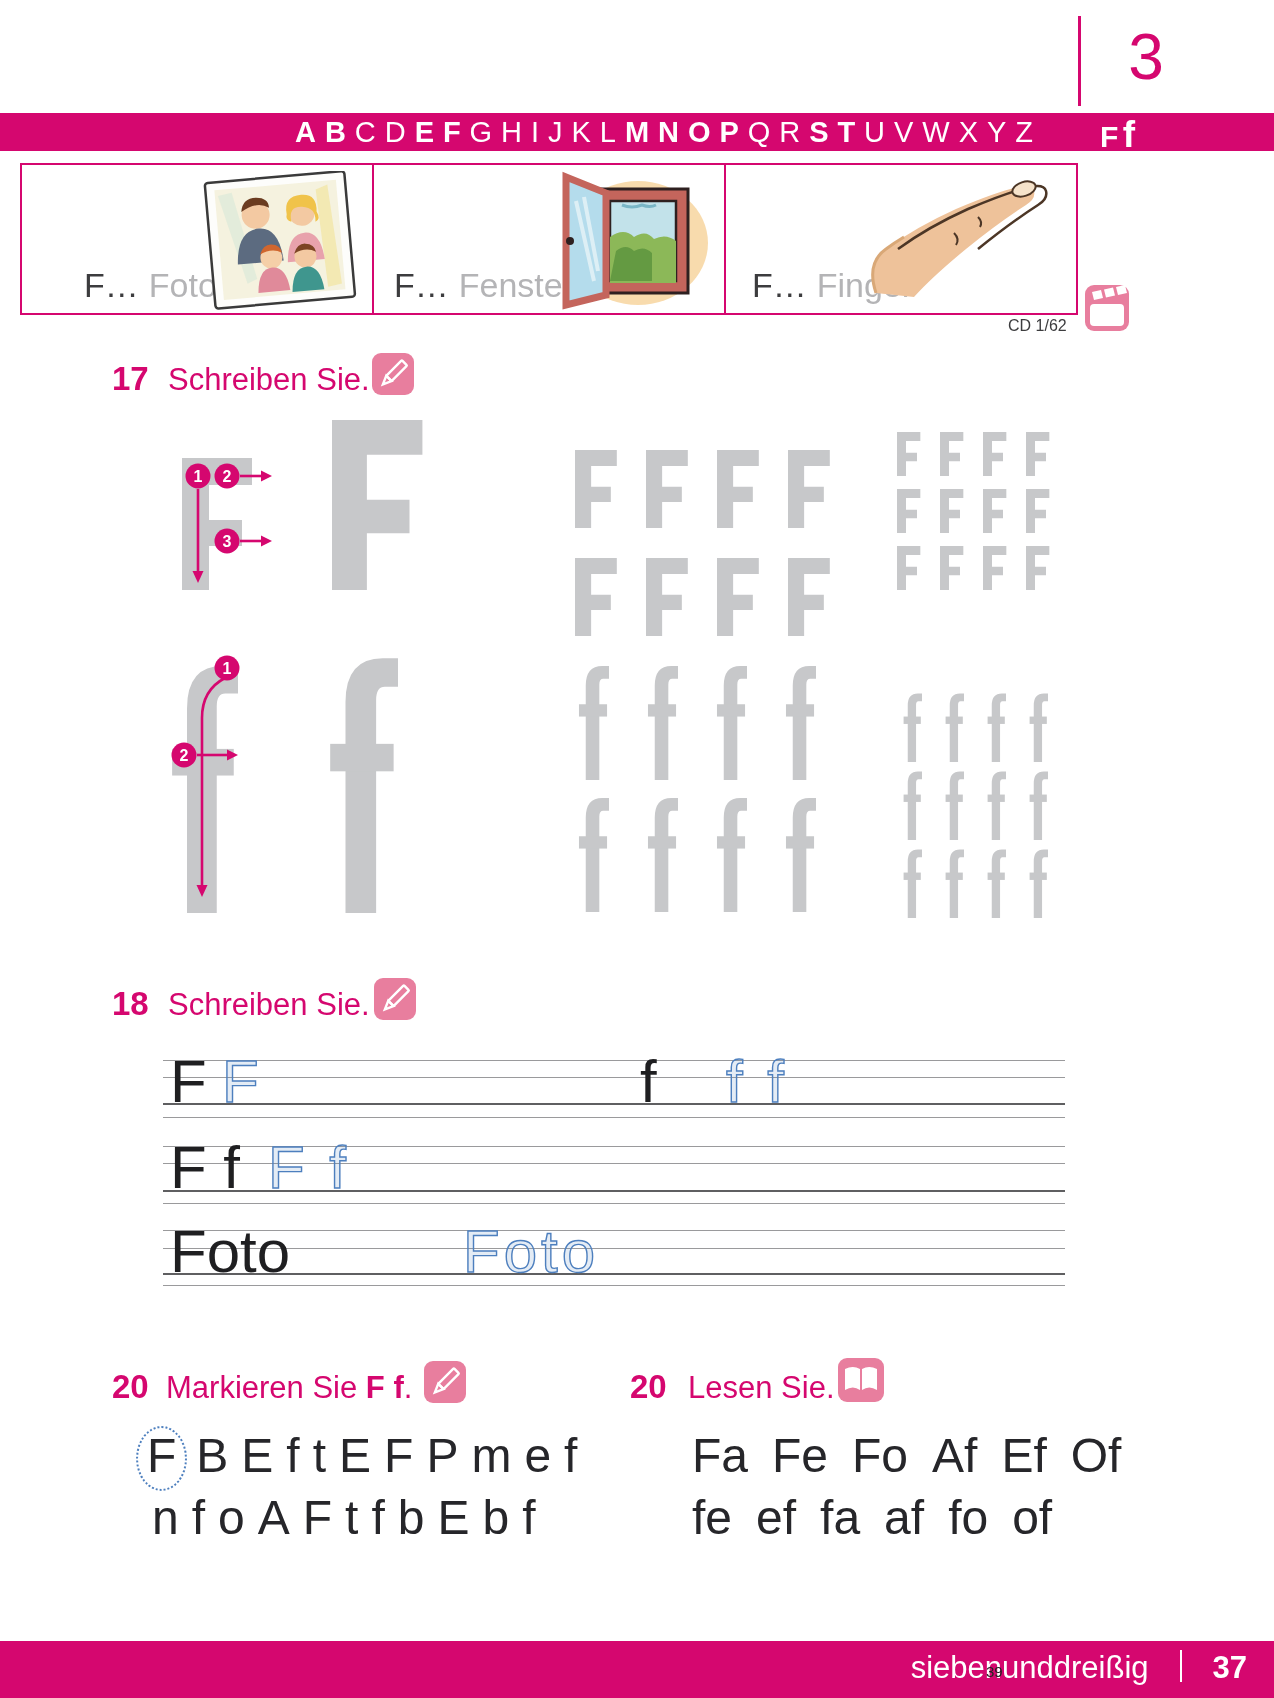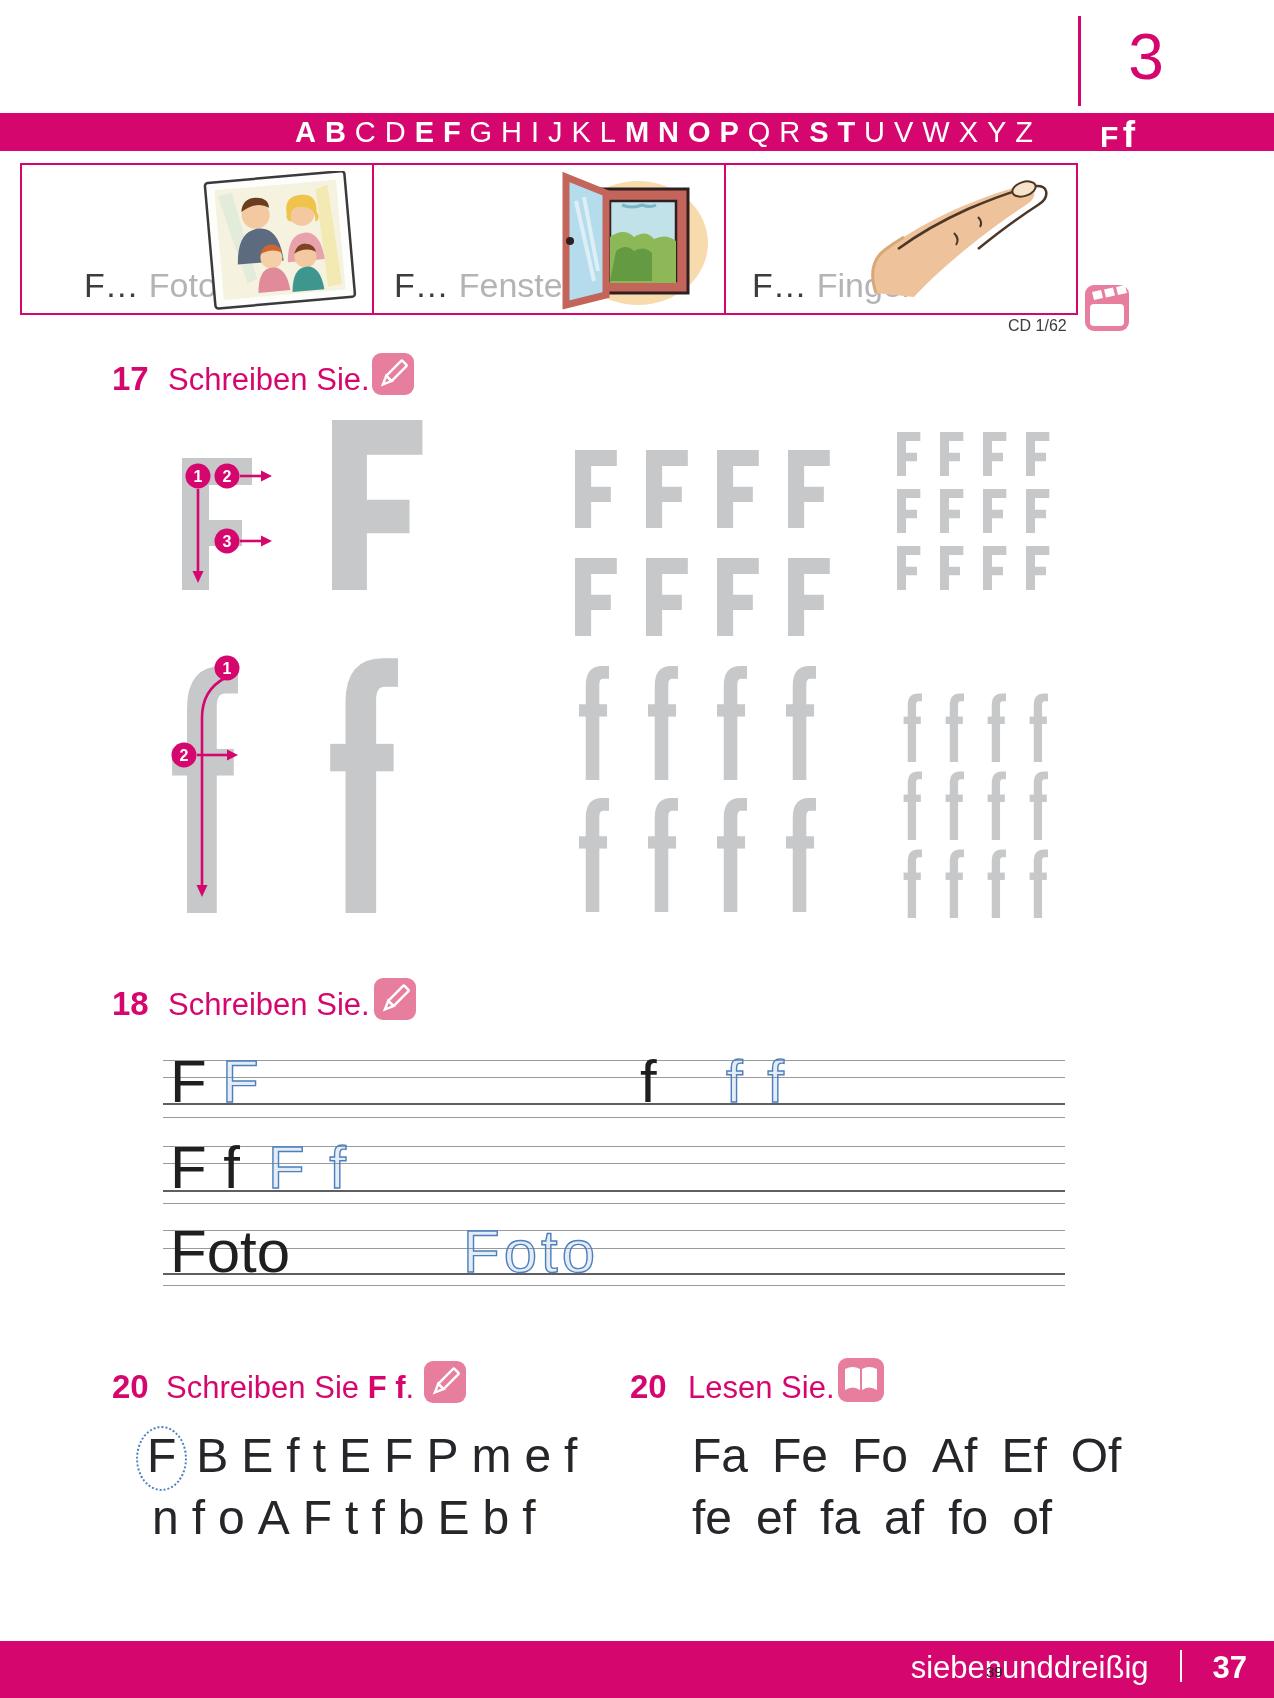--- a/index.html
+++ b/index.html
@@ -443,21 +443,21 @@
   <div class="wgroup" style="top:1230px">
     <div class="wline" style="top:0"></div>
       <div class="wline" style="top:18px"></div>
       <div class="wline base" style="top:43px"></div>
       <div class="wline" style="top:55px"></div>
   <span class="wseg solid" style="left: 7px;">Foto</span>
       <span class="wseg trace" style="left: 300px;">Foto</span>
     </div>
 
   <div class="ex-num" style="left:112px;top:1368px">20</div>
-  <div class="ex-inst" style="left:166px;top:1370px"><span>Schreiben Sie </span><b>F f</b><span>.</span></div>
+  <div class="ex-inst" style="left:166px;top:1370px"><span>Markieren Sie </span><b>F f</b><span>.</span></div>
   <svg class="abs icon-tile" style="left:424px;top:1361px" viewBox="0 0 42 42">
     <g fill="none" stroke="#fff" stroke-width="2.4" transform="rotate(45 21 21)">
       <rect x="17.5" y="5" width="7.5" height="22" rx="1"></rect>
       <path d="M17.5 27 L25 27 L21.2 35.5 Z"></path>
     </g>
   </svg>
   <div class="letters-row r19" style="left:142px;top:1428px">
       <span class="circled">F</span>
       <span>B</span>
       <span>E</span>

